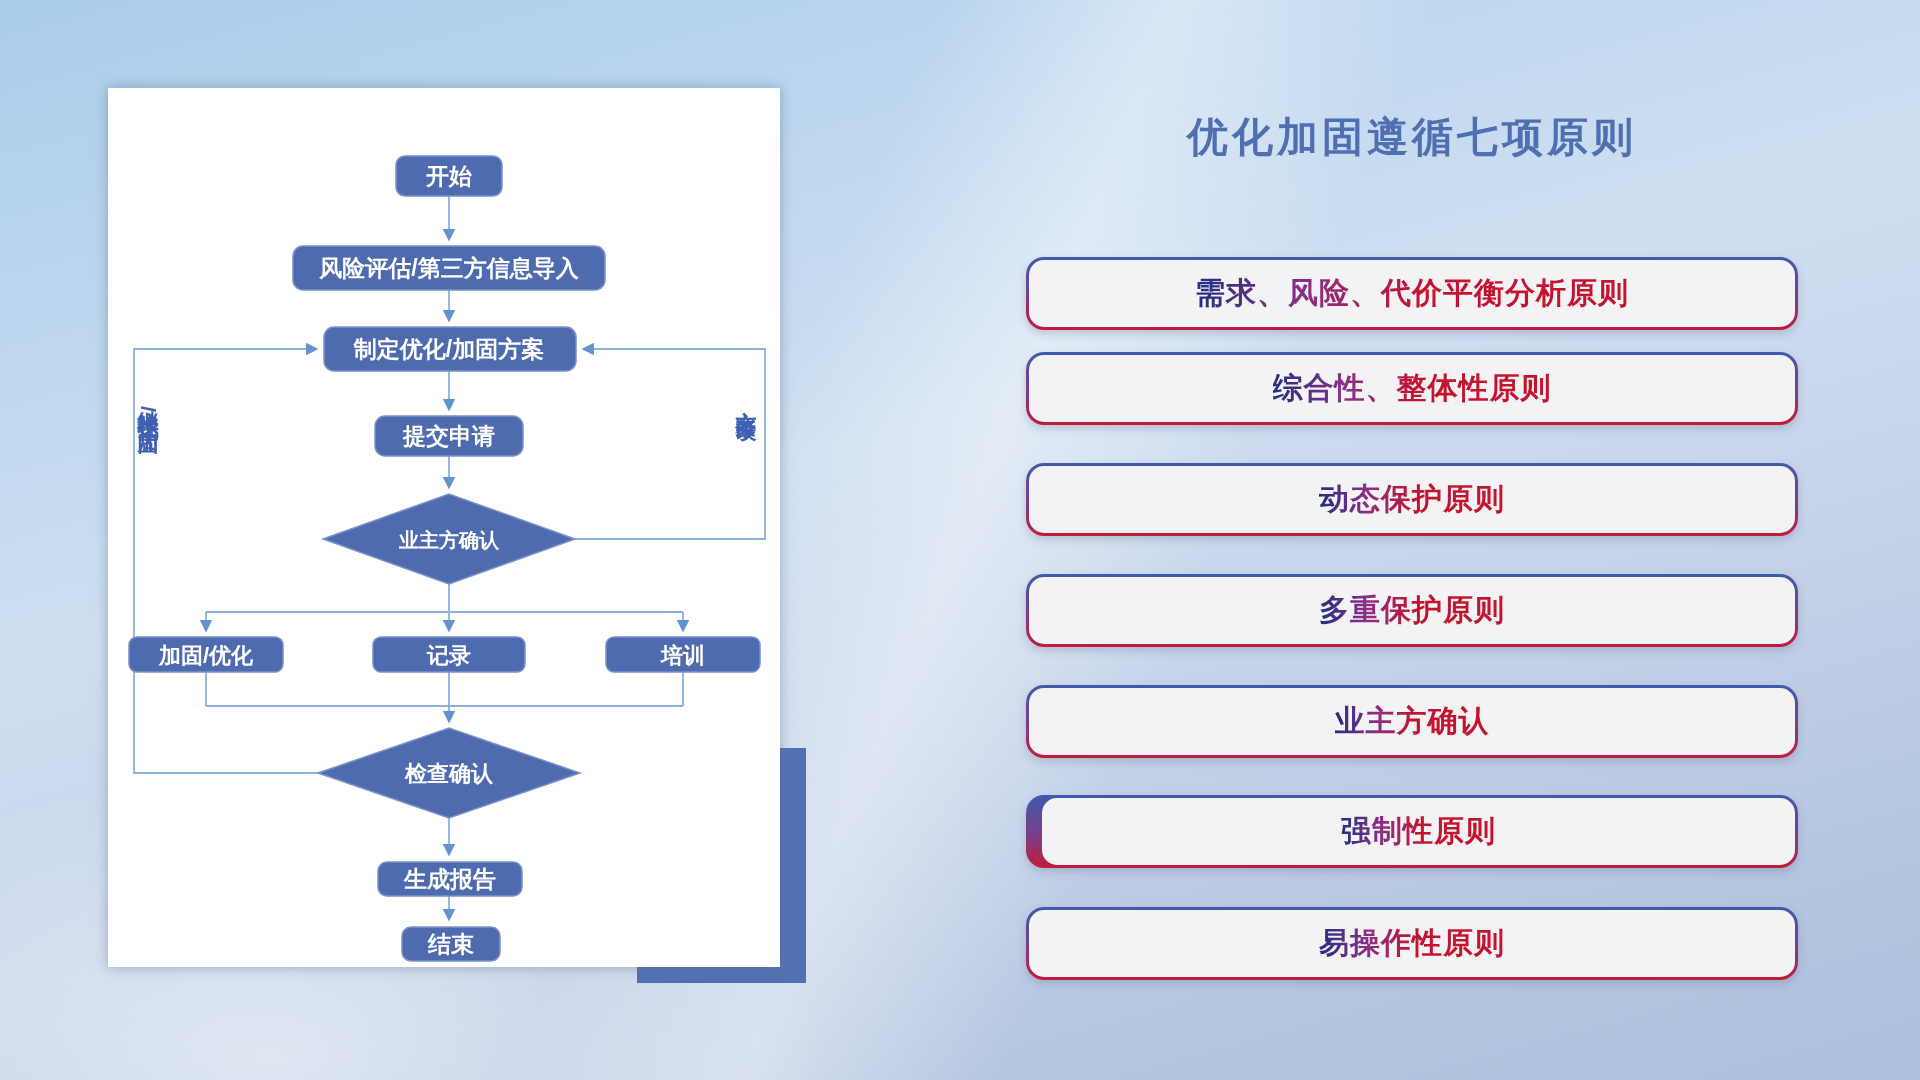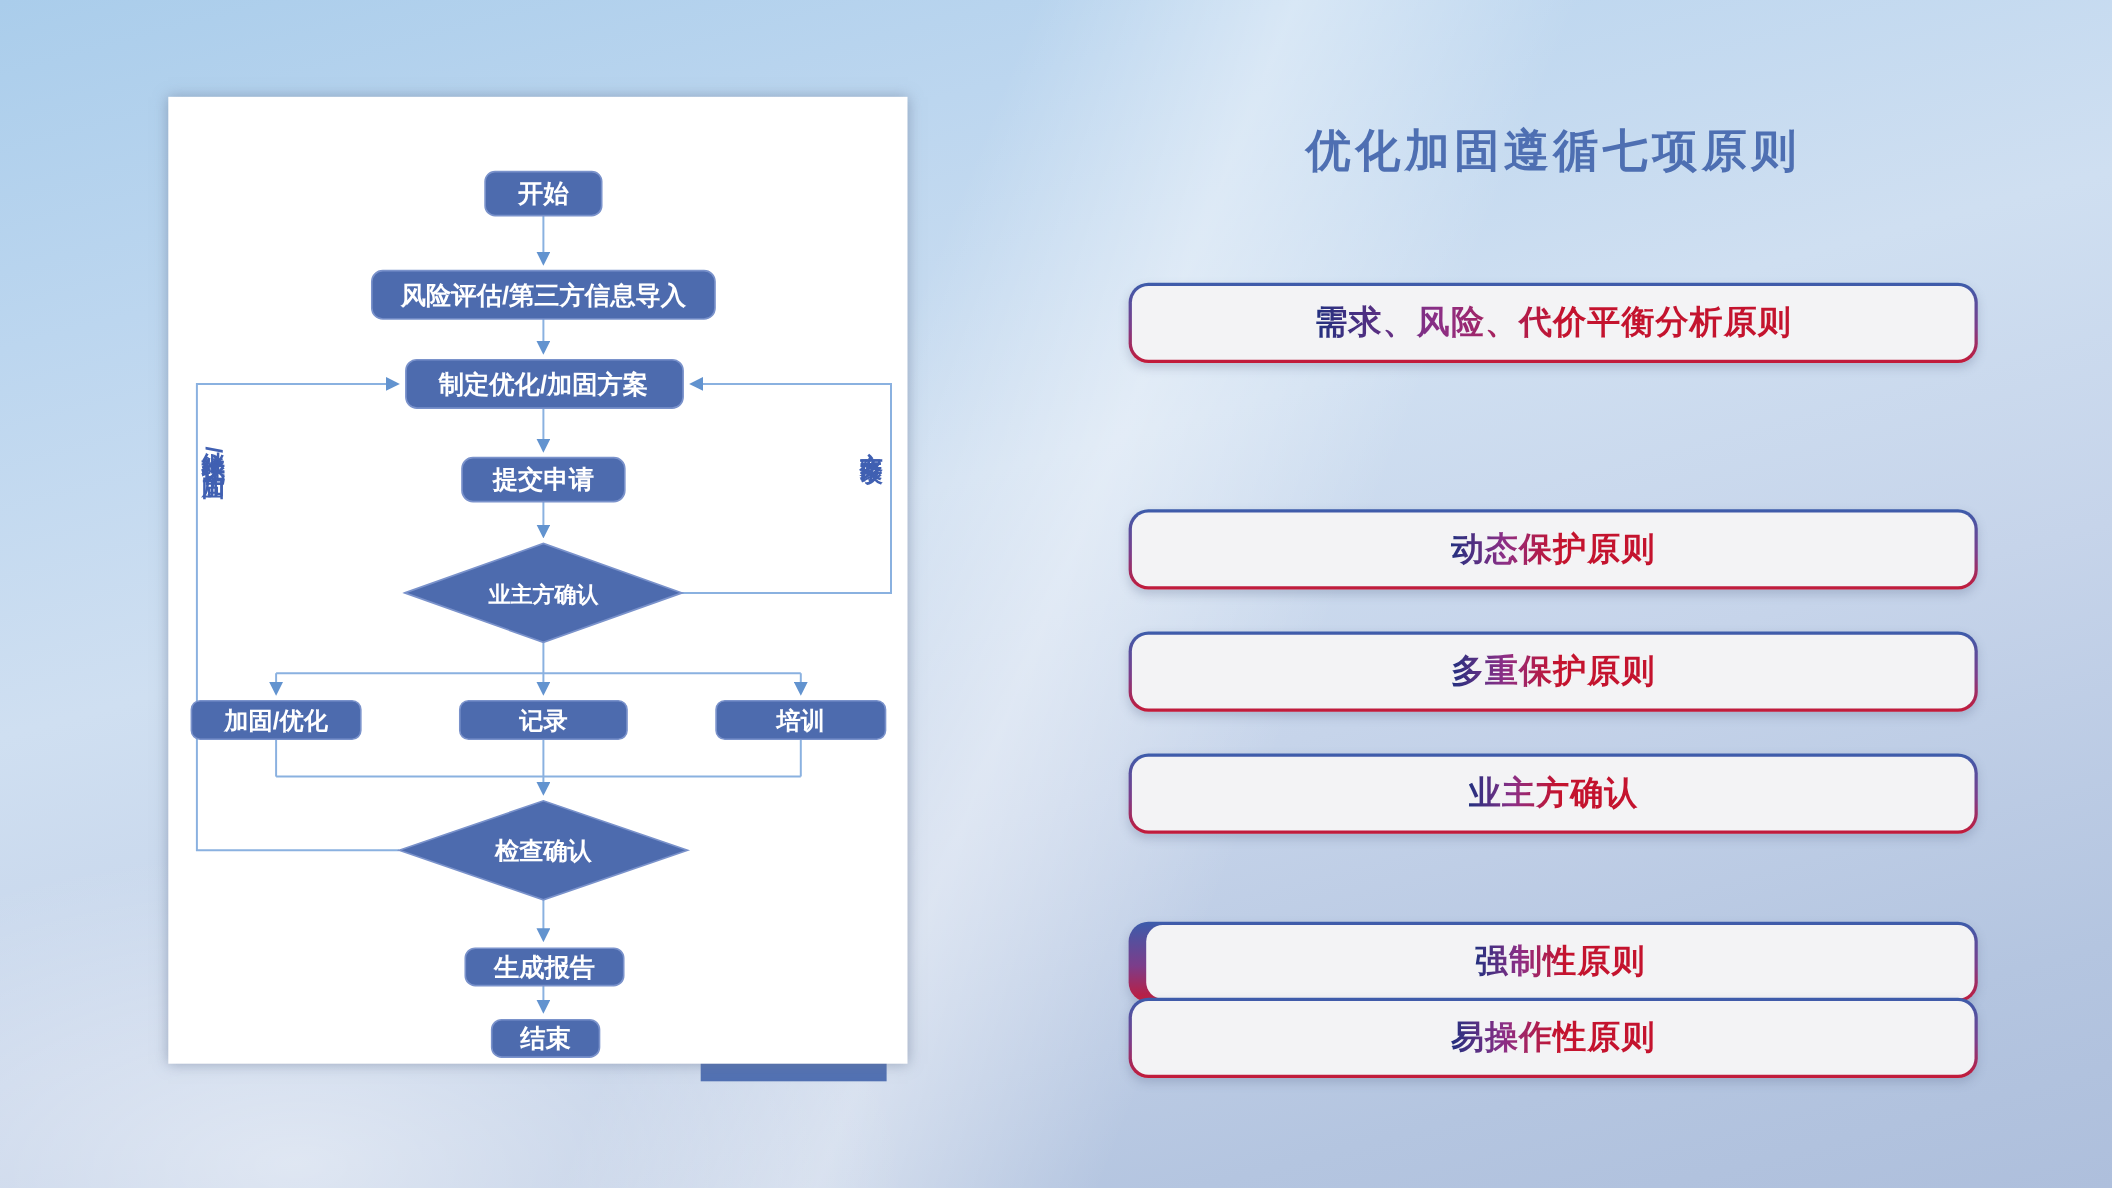--- a/index.html
+++ b/index.html
@@ -17,21 +17,20 @@
   }
   
   .accent-rect{
     position:absolute;left:637px;top:748px;width:169px;height:235px;
     background:var(--accent-rect-color);z-index:1;
   }
   .card{
     position:absolute;left:108px;top:88px;width:672px;height:879px;
     background:var(--card-bg);z-index:2;
     box-shadow:0 0 12px rgba(104,118,146,.55);
-    margin-left:45px;
   }
   .flow-svg{position:absolute;inset:0;}
   .node{fill:var(--node-fill);stroke:var(--node-stroke);stroke-width:1.5;}
   .flow-line{stroke:var(--line-color);stroke-width:1.8;fill:none;}
   .arrowhead{fill:var(--arrow-color);}
   .node-label{
     fill:var(--node-text);font-weight:bold;text-anchor:middle;
     font-family:"Liberation Sans","DejaVu Sans",sans-serif;
   }
   .f23{font-size:23px;} .f22{font-size:22px;} .f20{font-size:20px;}
@@ -58,21 +57,21 @@
     width:100%;height:100%;border-radius:15px;background:var(--pbox-bg);
     display:flex;align-items:center;justify-content:center;
   }
   .ptext{
     display:inline-block;font-size:30px;font-weight:bold;letter-spacing:1px;
     background:linear-gradient(90deg, var(--grad-blue) 0%, var(--grad-purple) 26%, var(--grad-red) 52%, var(--grad-red) 100%);
     -webkit-background-clip:text;background-clip:text;
     color:transparent;-webkit-text-fill-color:transparent;
   }
   .p1{top:241px;margin-top:16px;} .p2{top:352px;} .p3{top:463px;} .p4{top:574px;}
-  .p5{top:685px;} .p6{top:838px;padding-left:16px;} .p7{top:907px;}
+  .p5{top:685px;} .p6{top:795px;padding-left:16px;} .p7{top:907px;}
 </style>
 </head>
 <body>
 
 <div class="slide">
 
   <div class="accent-rect"></div>
 
   <div class="card">
     <svg class="flow-svg" width="672" height="879" viewBox="0 0 672 879" xmlns="http://www.w3.org/2000/svg">
@@ -152,20 +151,25 @@
     <div class="side-label right">方案修改</div>
   </div>
 
   <div class="panel-title">优化加固遵循七项原则</div>
 
   <div class="pbox p1">
     <div class="pbox-inner">
       <span class="ptext">需求、风险、代价平衡分析原则</span>
     </div>
   </div>
+  <div class="pbox p2">
+    <div class="pbox-inner">
+      <span class="ptext">综合性、整体性原则</span>
+    </div>
+  </div>
   <div class="pbox p4">
     <div class="pbox-inner">
       <span class="ptext">多重保护原则</span>
     </div>
   </div>
   <div class="pbox p3">
     <div class="pbox-inner">
       <span class="ptext">动态保护原则</span>
     </div>
   </div>

